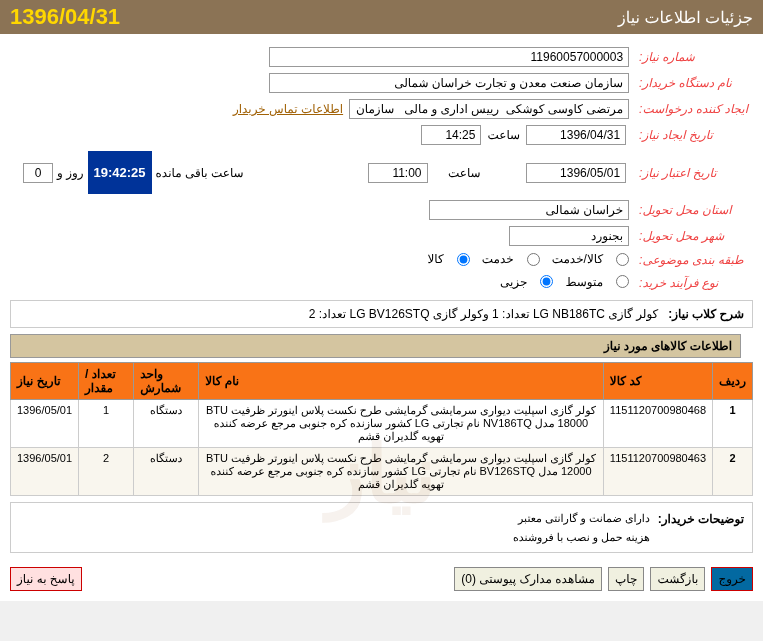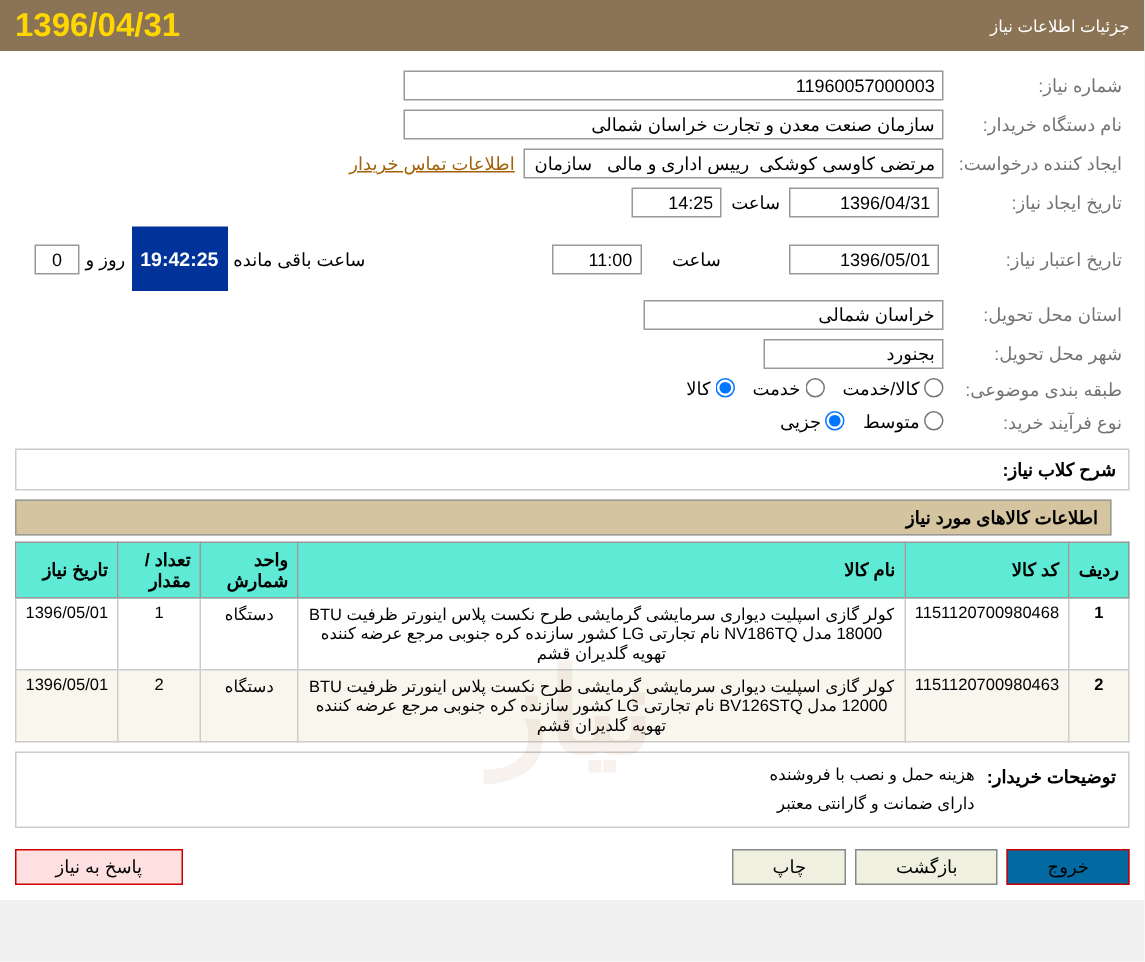--- a/index.html
+++ b/index.html
@@ -11,21 +11,21 @@
     }
     .header-bar {
       background: #8B7355;
       color: white;
       display: flex;
       justify-content: space-between;
       align-items: center;
       padding: 4px 10px;
     }
     .header-title {
-      font-size: 11px;
+      font-size: 16px;
     }
     .header-date {
       font-size: 22px;
       font-weight: bold;
       color: #FFD700;
       direction: ltr;
     }
     .main-content {
       background: white;
       margin: 0;
@@ -34,25 +34,26 @@
     .form-table {
       width: 100%;
       border-collapse: collapse;
       margin-bottom: 6px;
     }
     .form-table td {
       padding: 3px 5px;
       vertical-align: middle;
     }
     .label-cell {
-      text-align: right;
+      text-align: left;
       white-space: nowrap;
       width: 100px;
       font-size: 12px;
-      color: #737373;
+      color: #ef4444;
+      font-style: italic;
     }
     .value-cell {
       text-align: right;
     }
     .input-field {
       border: 1px solid #999;
       padding: 2px 5px;
       font-size: 12px;
       font-family: Tahoma, Arial, sans-serif;
       direction: rtl;
@@ -84,22 +85,22 @@
       font-weight: bold;
       direction: ltr;
     }
     .radio-group {
       display: inline-flex;
       gap: 12px;
       align-items: center;
     }
     .radio-item {
       display: inline-flex;
-      align-items: flex-start;
-      gap: 3px;
+      align-items: center;
+      gap: 13px;
     }
     .section-title {
       background: #D4C5A0;
       border: 1px solid #999;
       padding: 4px 8px;
       font-weight: bold;
       font-size: 12px;
       margin: 6px 12px 4px 0;
     }
     .klid-section {
@@ -116,25 +117,25 @@
       font-weight: bold;
       font-size: 12px;
       min-width: 70px;
     }
     .info-table {
       width: 100%;
       border-collapse: collapse;
       margin-bottom: 6px;
     }
     .info-table th {
-      background: #5eead4;
+      background: #f97316;
       border: 1px solid #999;
       padding: 4px 6px;
       font-size: 12px;
-      text-align: right;
+      text-align: left;
     }
     .info-table td {
       border: 1px solid #ccc;
       padding: 4px 6px;
       font-size: 11px;
       text-align: center;
       vertical-align: top;
     }
     .info-table tr:nth-child(even) td { background: #F9F6EE; }
     .notes-box {
@@ -152,21 +153,21 @@
       font-size: 12px;
       min-width: 70px;
     }
     .button-bar {
       display: flex;
       justify-content: space-between;
       padding: 6px 0 0 0;
       gap: 6px;
     }
     .btn {
-      padding: 4px 26px;
+      padding: 4px 6px;
       border: 1px solid #888;
       background: #F0F0E0;
       cursor: pointer;
       font-size: 12px;
       font-family: Tahoma, Arial, sans-serif;
     }
     .btn-left { background: #0369a1; border-color: #CC0000; }
     .btn-right { background: #FFE0E0; border-color: #CC0000; }
     .btn-group-right {
       display: flex;
@@ -306,20 +307,21 @@
                 <span>جزیی</span>
           </label>
         </div>
       </td>
     </tr>
   </tbody>
     </table>
 
   <div class="klid-section">
     <span class="klid-label">شرح کلاب نیاز:</span>
+    <span>کولر گازی  LG NB186TC  تعداد: 1  وکولر گازی  LG BV126STQ  تعداد: 2</span>
   </div>
 
   <div class="section-title">اطلاعات کالاهای مورد نیاز</div>
 
   <table class="info-table">
     <thead>
       <tr>
         <th>ردیف</th>
         <th>کد کالا</th>
         <th>نام کالا</th>
@@ -344,28 +346,29 @@
     <td>دستگاه</td>
     <td>2</td>
     <td>1396/05/01</td>
   </tr>
       </tbody>
   </table>
 
   <div class="notes-box">
     <span class="notes-label">توضیحات خریدار:</span>
     <div id="notes-lines">
+        <div>دارای ضمانت و گارانتی معتبر</div>
         <div>هزینه حمل و نصب با فروشنده</div>
-        <div>دارای ضمانت و گارانتی معتبر</div>
       </div>
   </div>
 
   <div class="button-bar">
     <div class="btn-group-right">
       <button class="btn btn-left">خروج</button>
       <button class="btn">بازگشت</button>
       <button class="btn">چاپ</button>
+      <button class="btn">مشاهده مدارک پیوستی (0)</button>
     </div>
     <button class="btn btn-right">پاسخ به نیاز</button>
   </div>
 </div>
 
 <div class="watermark">نیاز</div>
 
 </body></html>

